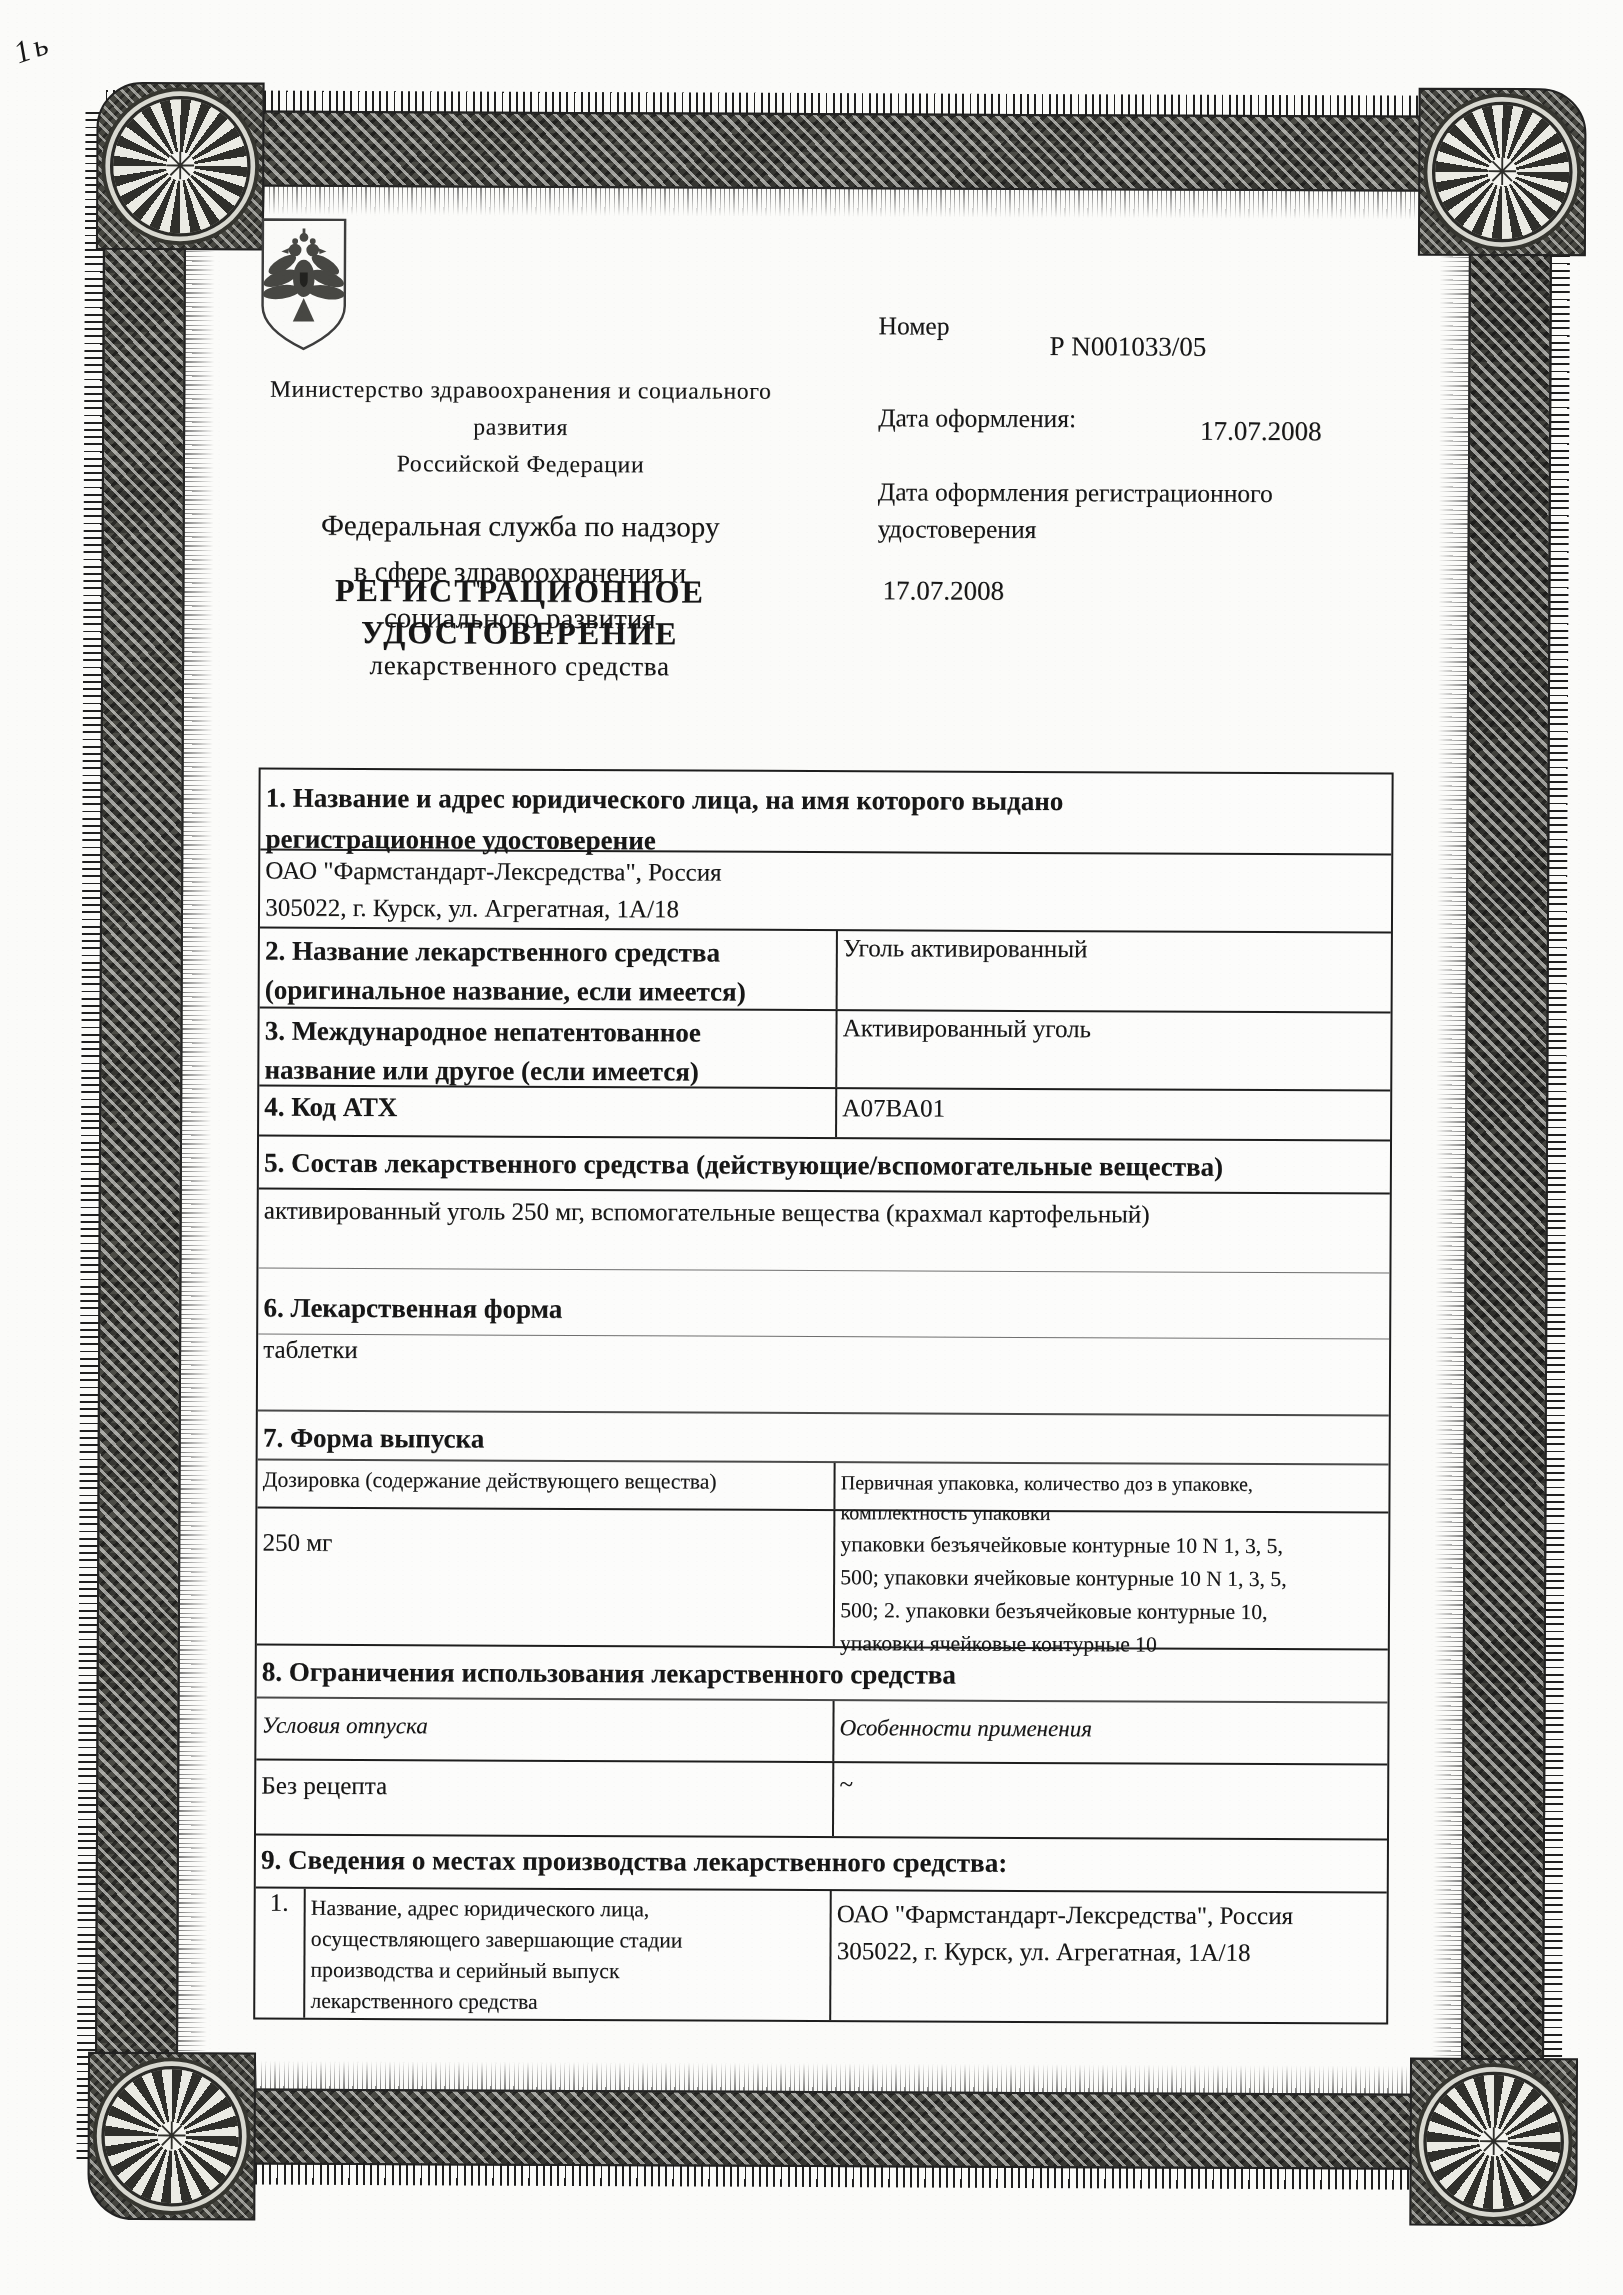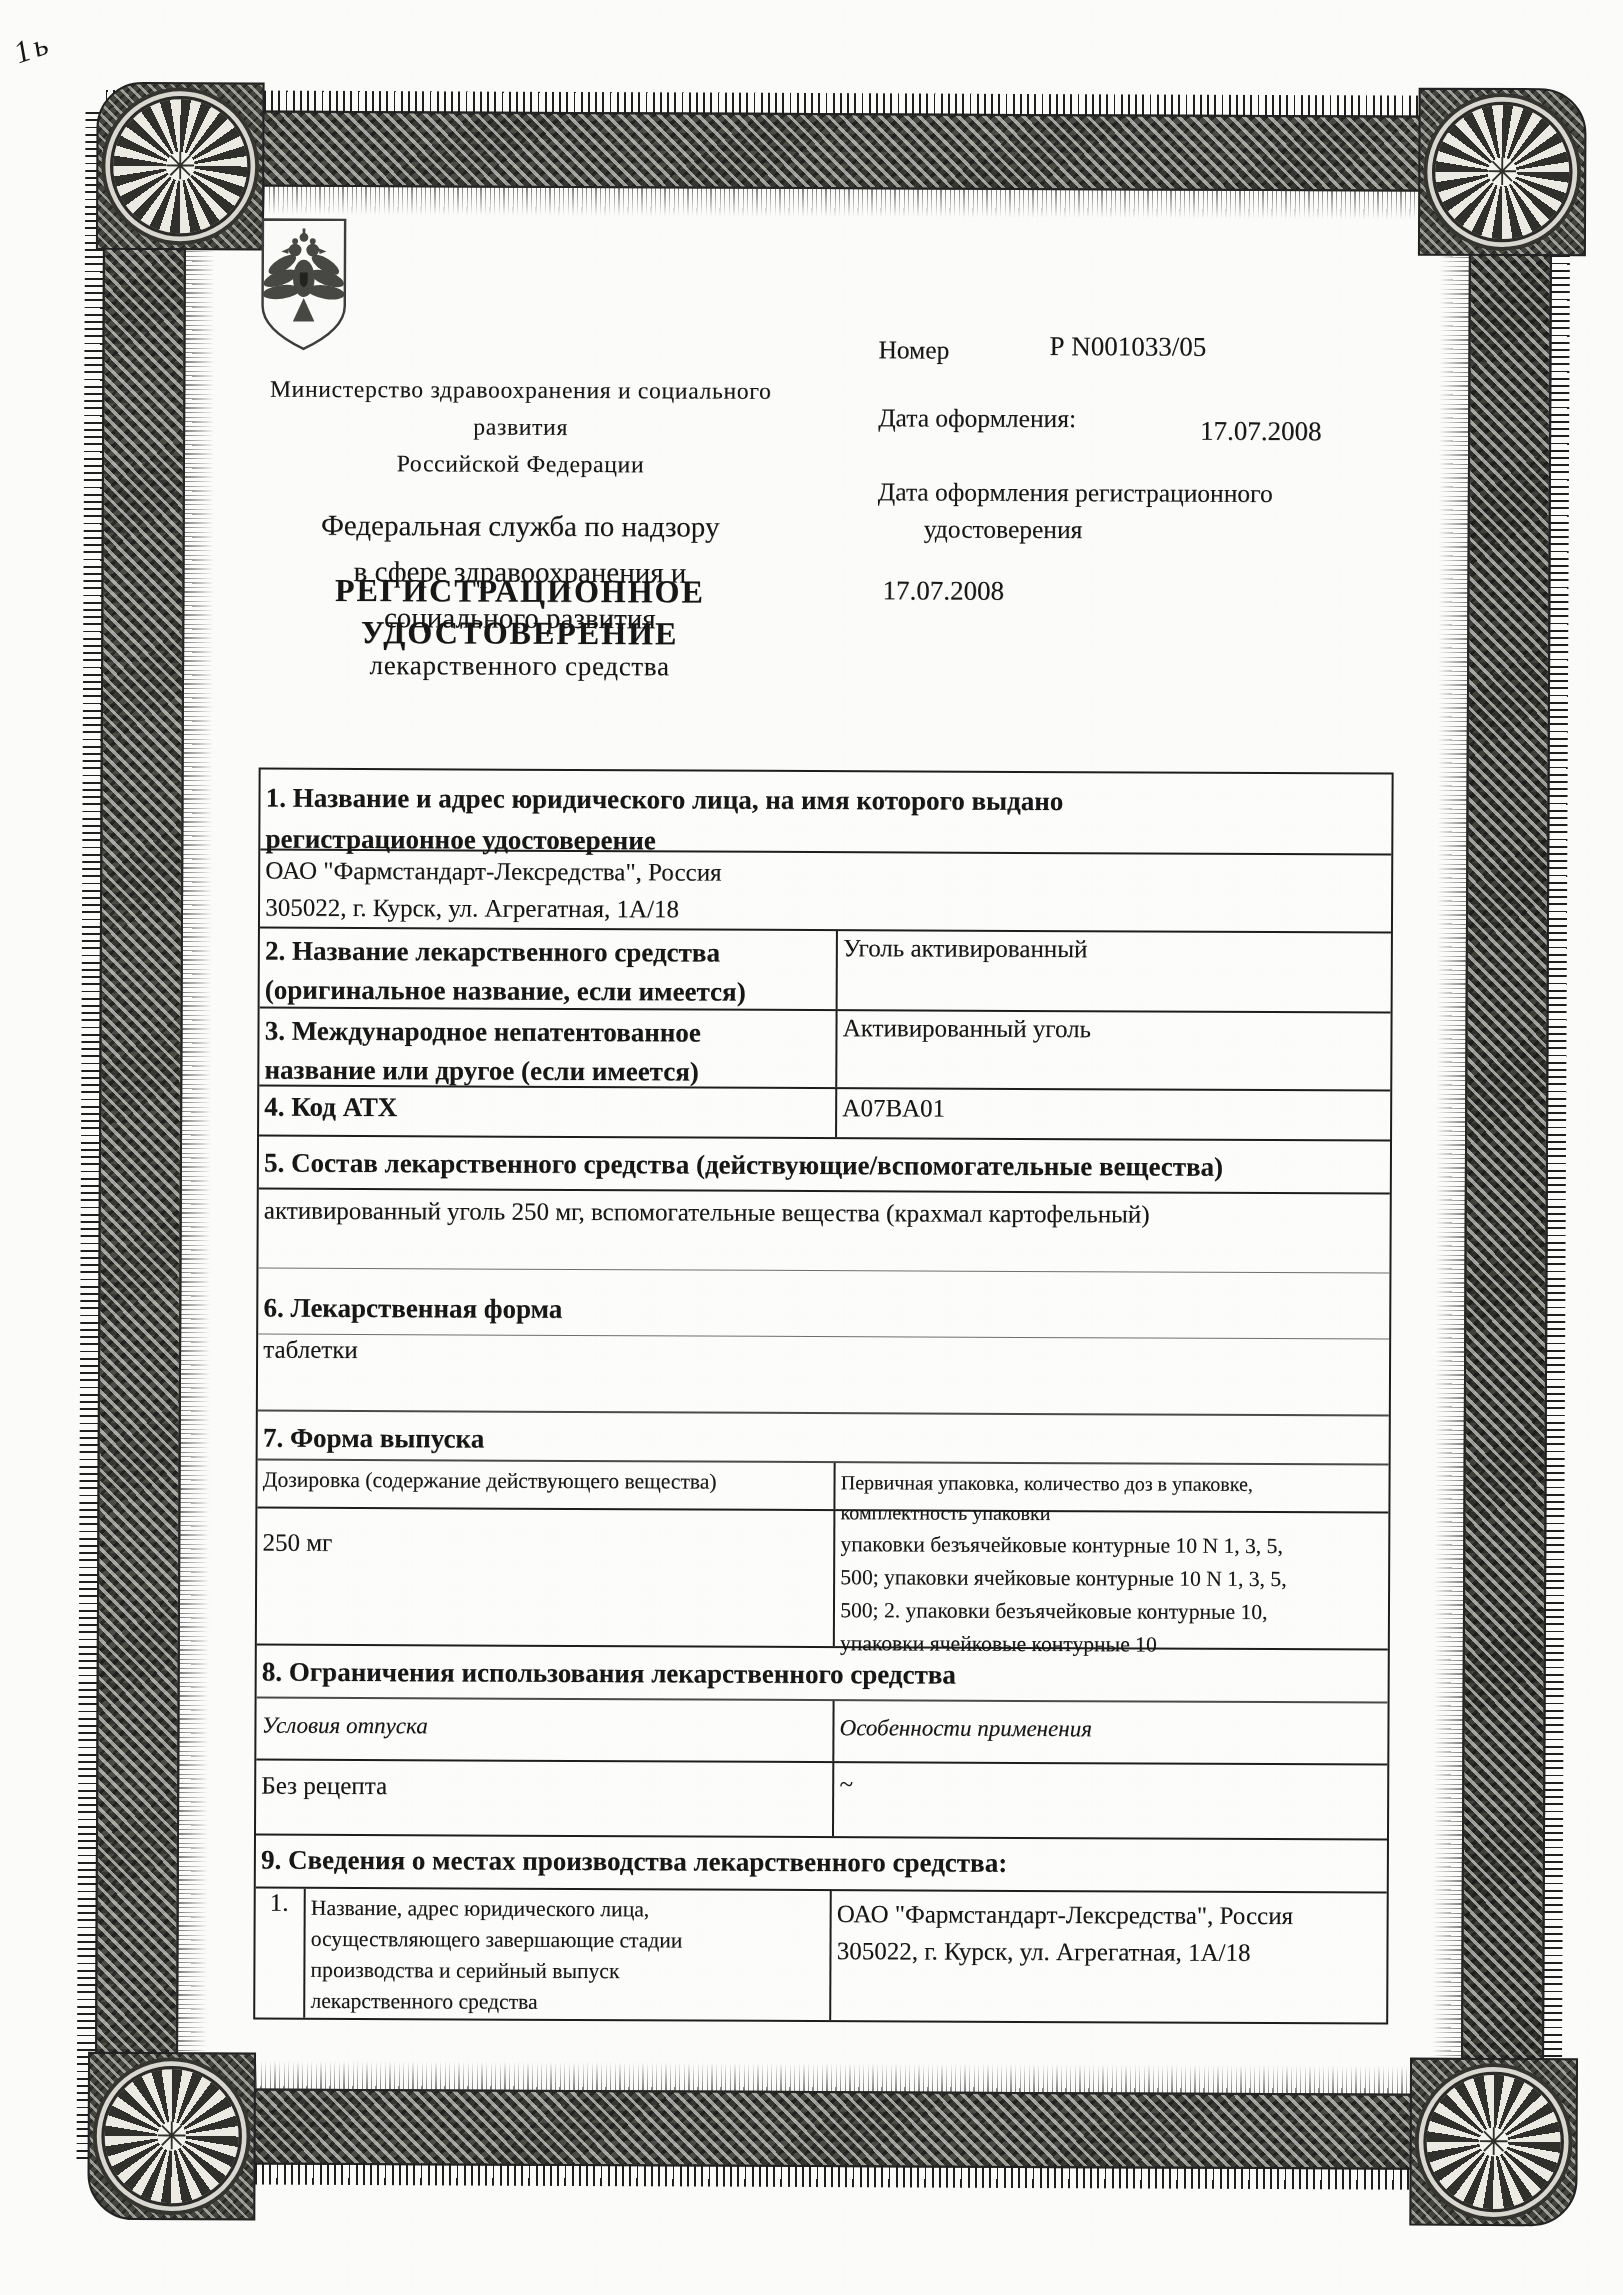--- a/index.html
+++ b/index.html
@@ -185,26 +185,26 @@
         <div>социального развития</div>
       </div>
       <div class="doc-type">
         <div>РЕГИСТРАЦИОННОЕ</div>
         <div>УДОСТОВЕРЕНИЕ</div>
       </div>
       <div class="doc-sub">лекарственного средства</div>
     </div>
 
     <div class="hdr-right ink">
-      <div class="hr-item lab" style="left:0;top:27px;">Номер</div>
+      <div class="hr-item lab" style="left:0;top:3px;">Номер</div>
       <div class="hr-item val" style="left:171px;top:21.6px;">Р N001033/05</div>
       <div class="hr-item lab" style="left:0;top:95px;">Дата оформления:</div>
       <div class="hr-item val" style="left:322px;top:106px;">17.07.2008</div>
       <div class="hr-item lab" style="left:0;top:169px;">Дата оформления регистрационного</div>
-      <div class="hr-item lab" style="left:0;top:206px;margin-left:46px;">удостоверения</div>
+      <div class="hr-item lab" style="left:0;top:206px;">удостоверения</div>
       <div class="hr-item val" style="left:5.2px;top:267px;">17.07.2008</div>
     </div>
 
     <div class="doc-table ink">
 
       <div class="row h128">
         <div class="cell bold pt12 lh62">
           <div>1. Название и адрес юридического лица, на имя которого выдано</div>
           <div>регистрационное удостоверение</div>
         </div>

